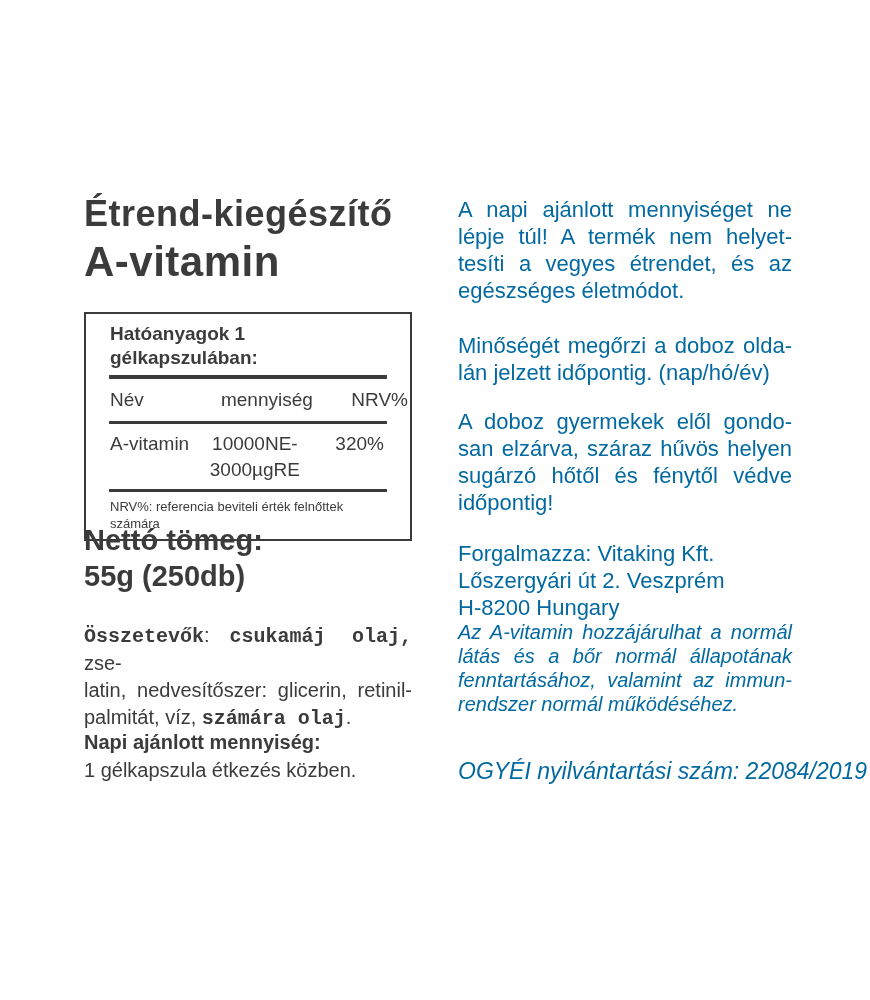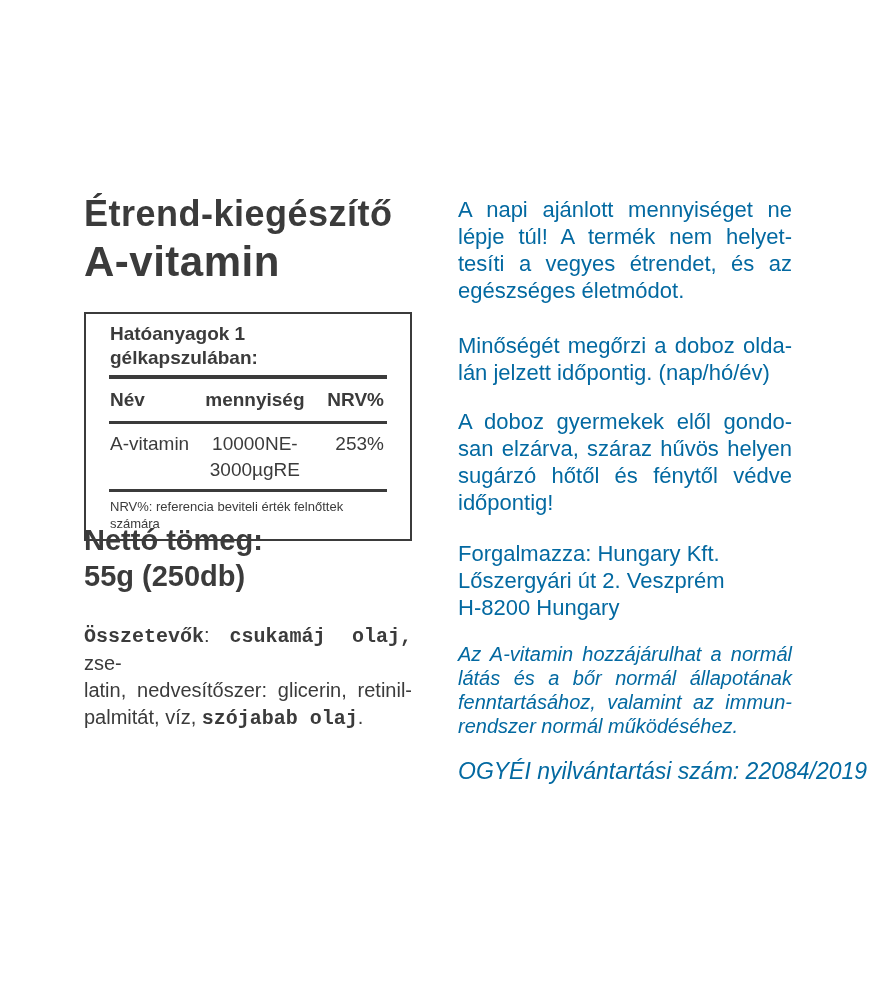--- a/index.html
+++ b/index.html
@@ -37,21 +37,21 @@
   .t-title { font-size: 19px; font-weight: bold; padding: 8px 2px 5px; line-height: 24px; }
   .rule   { background: #3b3b3b; margin: 0 1px; }
   .rule.thick { height: 4px; }
   .rule.mid   { height: 3px; }
   .t-grid {
     display: grid;
     grid-template-columns: 31% 43% 26%;
     align-items: start;
     line-height: 26px;
   }
-  .t-head { font-size: 19px; font-weight: bold; padding: 8px 2px; }
+  .t-head { font-size: 19px; font-weight: normal; padding: 8px 2px; gap: 12px; }
   .t-row  { font-size: 19px; padding: 7px 2px 6px; }
   .c-name { text-align: left; }
   .c-amt  { text-align: center; }
   .c-nrv  { text-align: right; padding-right: 2px; }
   .t-foot { font-size: 13px; padding: 6px 2px 7px; line-height: 17px; }
 
   .netto {
     font-size: 29px; font-weight: bold; line-height: 36px; white-space: nowrap;
   }
 
@@ -88,37 +88,41 @@
       <div class="c-amt">mennyiség</div>
       <div class="c-nrv">NRV%</div>
     </div>
     <div class="rule mid"></div>
     <div class="t-grid t-row">
       <div class="c-name">A-vitamin</div>
       <div class="c-amt">
         <div>10000NE-</div>
         <div>3000µgRE</div>
       </div>
-      <div class="c-nrv">253%</div>
+      <div class="c-nrv">320%</div>
     </div>
     <div class="rule mid"></div>
     <div class="t-foot">NRV%: referencia beviteli érték felnőttek számára</div>
   </div>
 
   <div class="abs col-left" style="top:522px">
     <div class="netto">Nettó tömeg:</div>
     <div class="netto">55g (250db)</div>
   </div>
 
   <div class="abs col-left body-l" style="top:622px">
     <div class="jl"><span class="b">Összetevők</span><span>: </span><span class="b">csukamáj olaj,</span><span> zse-</span></div>
     <div class="jl">latin, nedvesítőszer: glicerin, retinil-</div>
-    <div class="ll"><span>palmitát, víz, </span><span class="b">szójabab olaj</span><span>.</span></div>
+    <div class="ll"><span>palmitát, víz, </span><span class="b">számára olaj</span><span>.</span></div>
   </div>
 
+  <div class="abs col-left" style="top:728px">
+    <div class="daily-h">Napi ajánlott mennyiség:</div>
+    <div class="daily-t">1 gélkapszula étkezés közben.</div>
+  </div>
 
   <div class="abs col-right body-r" style="top:196px">
     <div class="jl">A napi ajánlott mennyiséget ne</div>
     <div class="jl">lépje túl! A termék nem helyet-</div>
     <div class="jl">tesíti a vegyes étrendet, és az</div>
     <div class="ll">egészséges életmódot.</div>
   </div>
 
   <div class="abs col-right body-r" style="top:332px">
     <div class="jl">Minőségét megőrzi a doboz olda-</div>
@@ -126,26 +130,26 @@
   </div>
 
   <div class="abs col-right body-r" style="top:408px">
     <div class="jl">A doboz gyermekek elől gondo-</div>
     <div class="jl">san elzárva, száraz hűvös helyen</div>
     <div class="jl">sugárzó hőtől és fénytől védve</div>
     <div class="ll">időpontig!</div>
   </div>
 
   <div class="abs col-right body-r" style="top:540px">
-    <div class="dist-line">Forgalmazza: Hungary Kft.</div>
+    <div class="dist-line">Forgalmazza: Vitaking Kft.</div>
     <div class="dist-line">Lőszergyári út 2. Veszprém</div>
     <div class="dist-line">H-8200 Hungary</div>
   </div>
 
-  <div class="abs col-right claim" style="top:642px">
+  <div class="abs col-right claim" style="top:620px">
     <div class="jl">Az A-vitamin hozzájárulhat a normál</div>
     <div class="jl">látás és a bőr normál állapotának</div>
     <div class="jl">fenntartásához, valamint az immun-</div>
     <div class="ll">rendszer normál működéséhez.</div>
   </div>
 
   <div class="abs col-right ogyei" style="top:760px">OGYÉI nyilvántartási szám: 22084/2019</div>
 
 </div>
 

